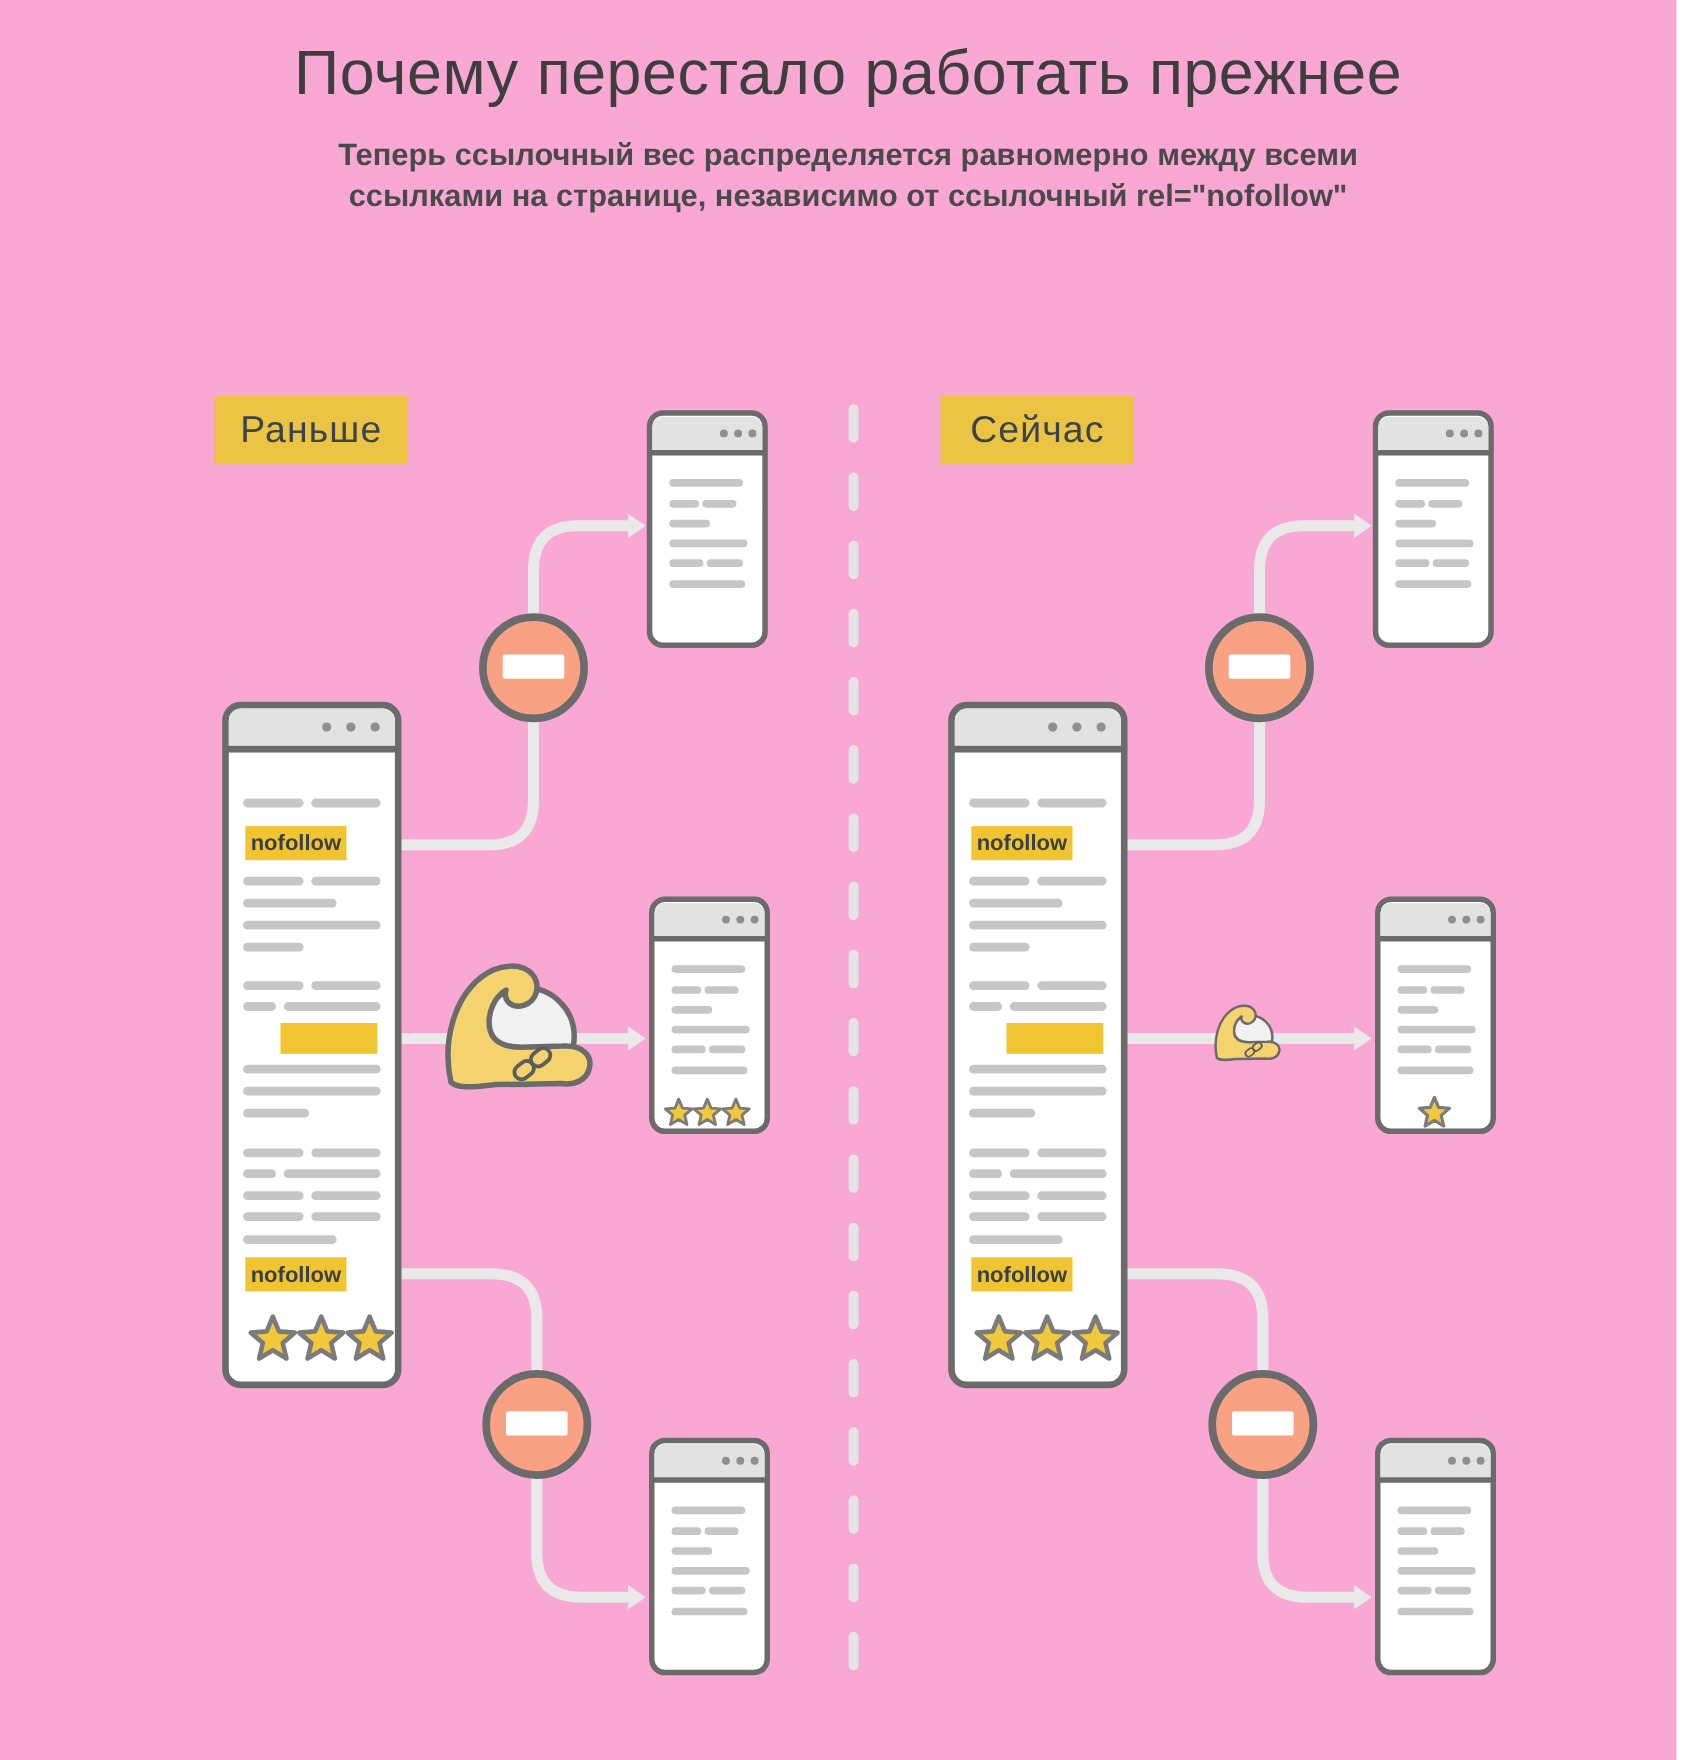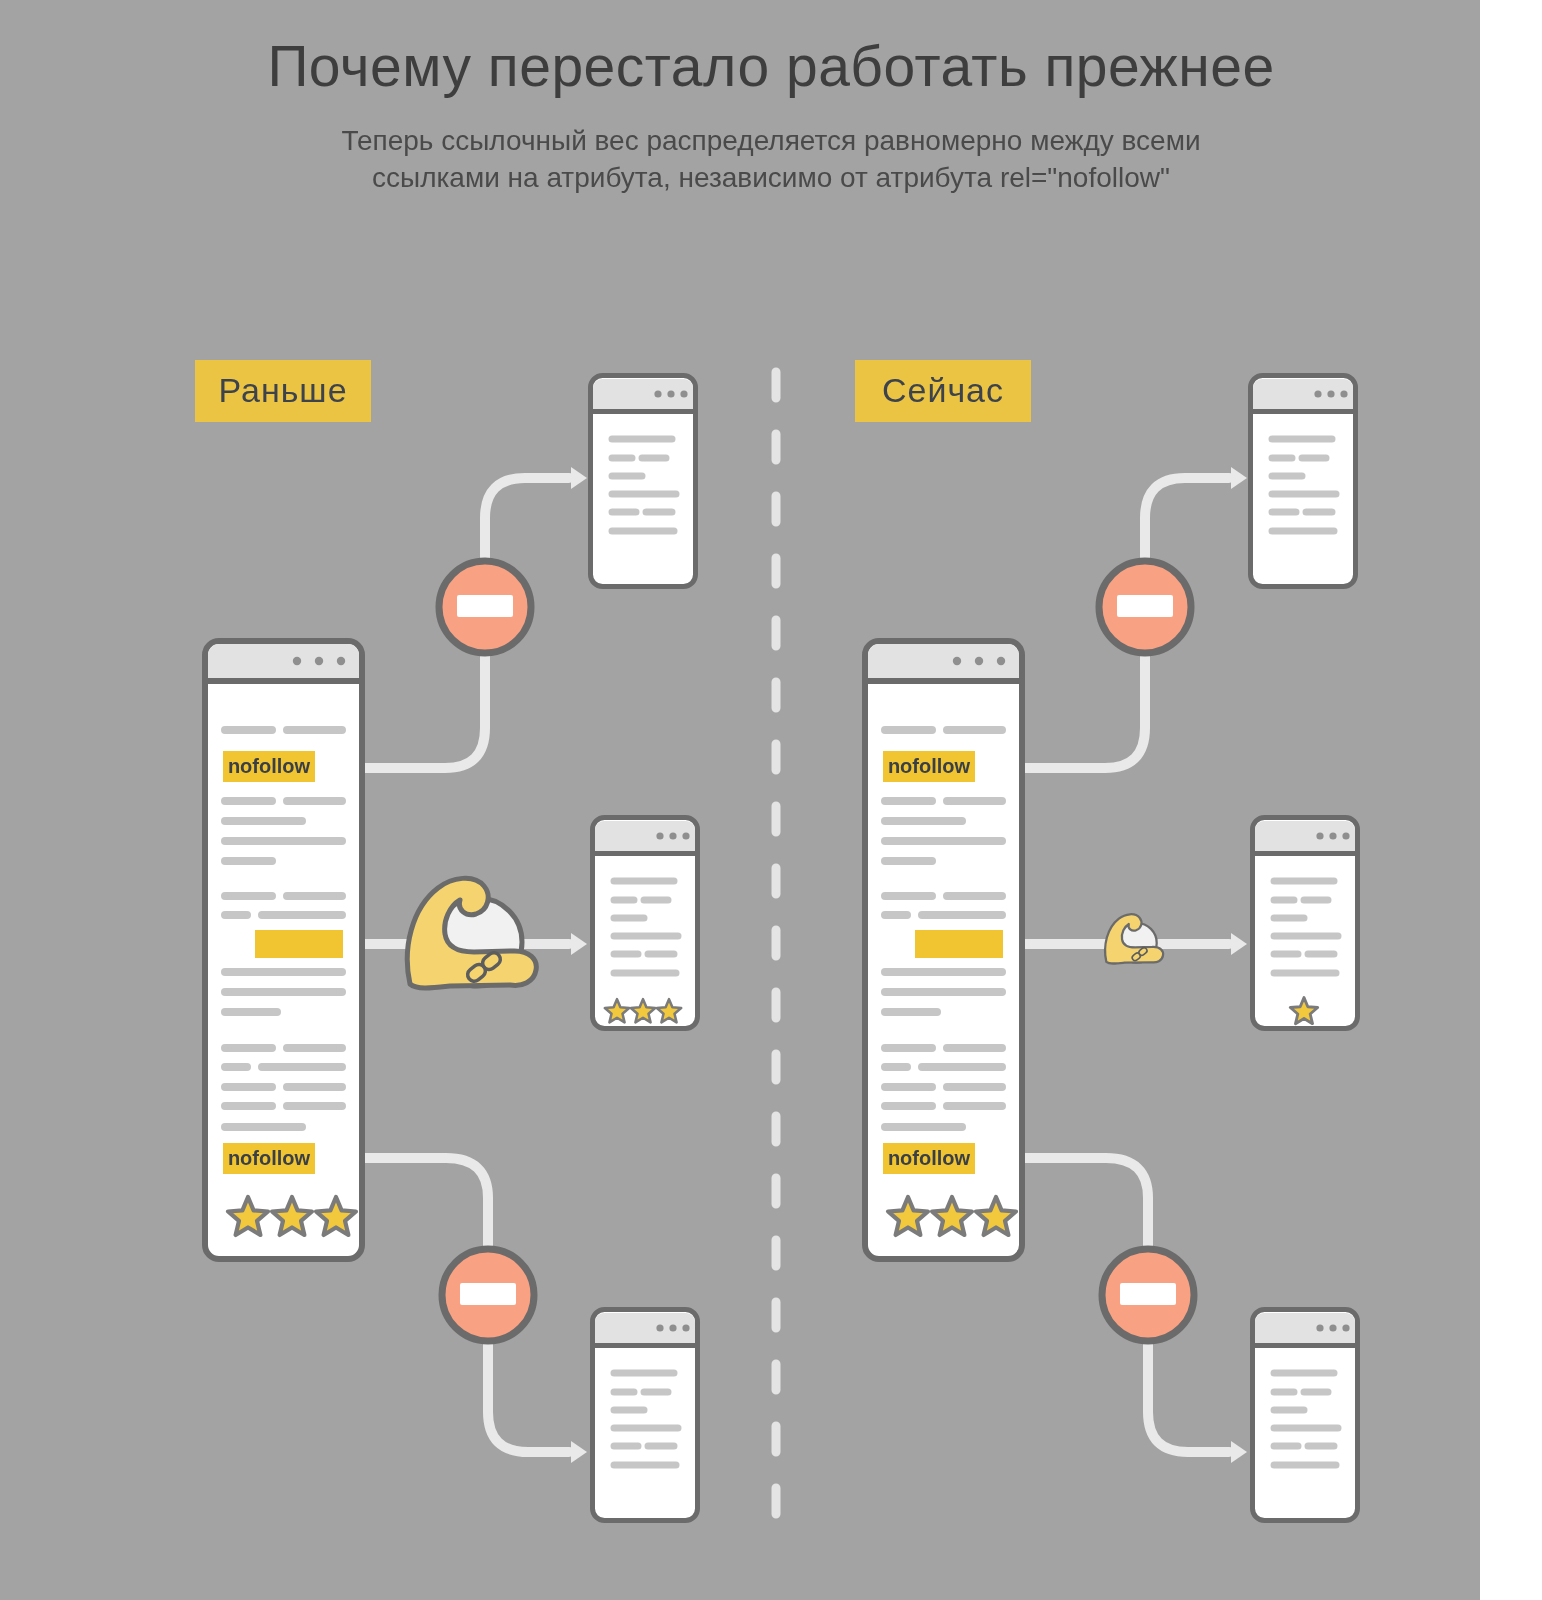--- a/index.html
+++ b/index.html
@@ -1,20 +1,20 @@
 <!DOCTYPE html>
 <html><head>
 <meta charset="utf-8">
 <style>
   html,body{margin:0;padding:0;background:#ffffff;}
-  .page{position:relative;width:1480px;height:1600px;background:#a3a3a3;overflow:hidden;
-        font-family:"Liberation Sans", sans-serif;}
+  .page{position:relative;width:1480px;height:1600px;background:#f9a8d4;overflow:hidden;
+        font-family:"Liberation Sans", sans-serif;padding-left:44px;}
   .hdr{position:absolute;left:0;top:30px;width:1542px;text-align:center;}
   .title{font-size:57px;line-height:1.28;font-weight:400;color:#3e3e3e;letter-spacing:0.5px;}
-  .subtitle{margin-top:20px;font-size:28px;line-height:1.32;font-weight:400;color:#4a4a4a;}
+  .subtitle{margin-top:20px;font-size:28px;line-height:1.32;font-weight:700;color:#4a4a4a;}
   .panel{position:absolute;top:350px;width:510px;height:1195px;}
   .panel-left{left:193px;}
   .panel-right{left:853px;}
   .divider{position:absolute;left:768px;top:360px;width:16px;height:1185px;}
   svg text{font-family:"Liberation Sans", sans-serif;}
   .panel-label-text{font-size:34px;fill:#3d434d;letter-spacing:1px;}
   .nofollow-text{font-size:20px;font-weight:bold;fill:#3a3f46;}
   .defs-holder{position:absolute;width:0;height:0;overflow:hidden;}
 </style>
 </head>
@@ -125,21 +125,21 @@
       </g>
     </defs>
   </svg>
 
   <div class="hdr">
     <div class="title">
       <div>Почему перестало работать прежнее</div>
     </div>
     <div class="subtitle">
       <div>Теперь ссылочный вес распределяется равномерно между всеми</div>
-      <div>ссылками на атрибута, независимо от атрибута rel="nofollow"</div>
+      <div>ссылками на странице, независимо от ссылочный rel="nofollow"</div>
     </div>
   </div>
 
   <svg class="divider" width="16" height="1185">
     <line x1="8" y1="12" x2="8" y2="1175" stroke="#e4e4e4" stroke-width="9" stroke-linecap="round" stroke-dasharray="26 36"></line>
   </svg>
 
   <svg class="panel panel-left" viewBox="0 0 510 1195" width="510" height="1195">
     <use href="#panel-core"></use>
     <g>

